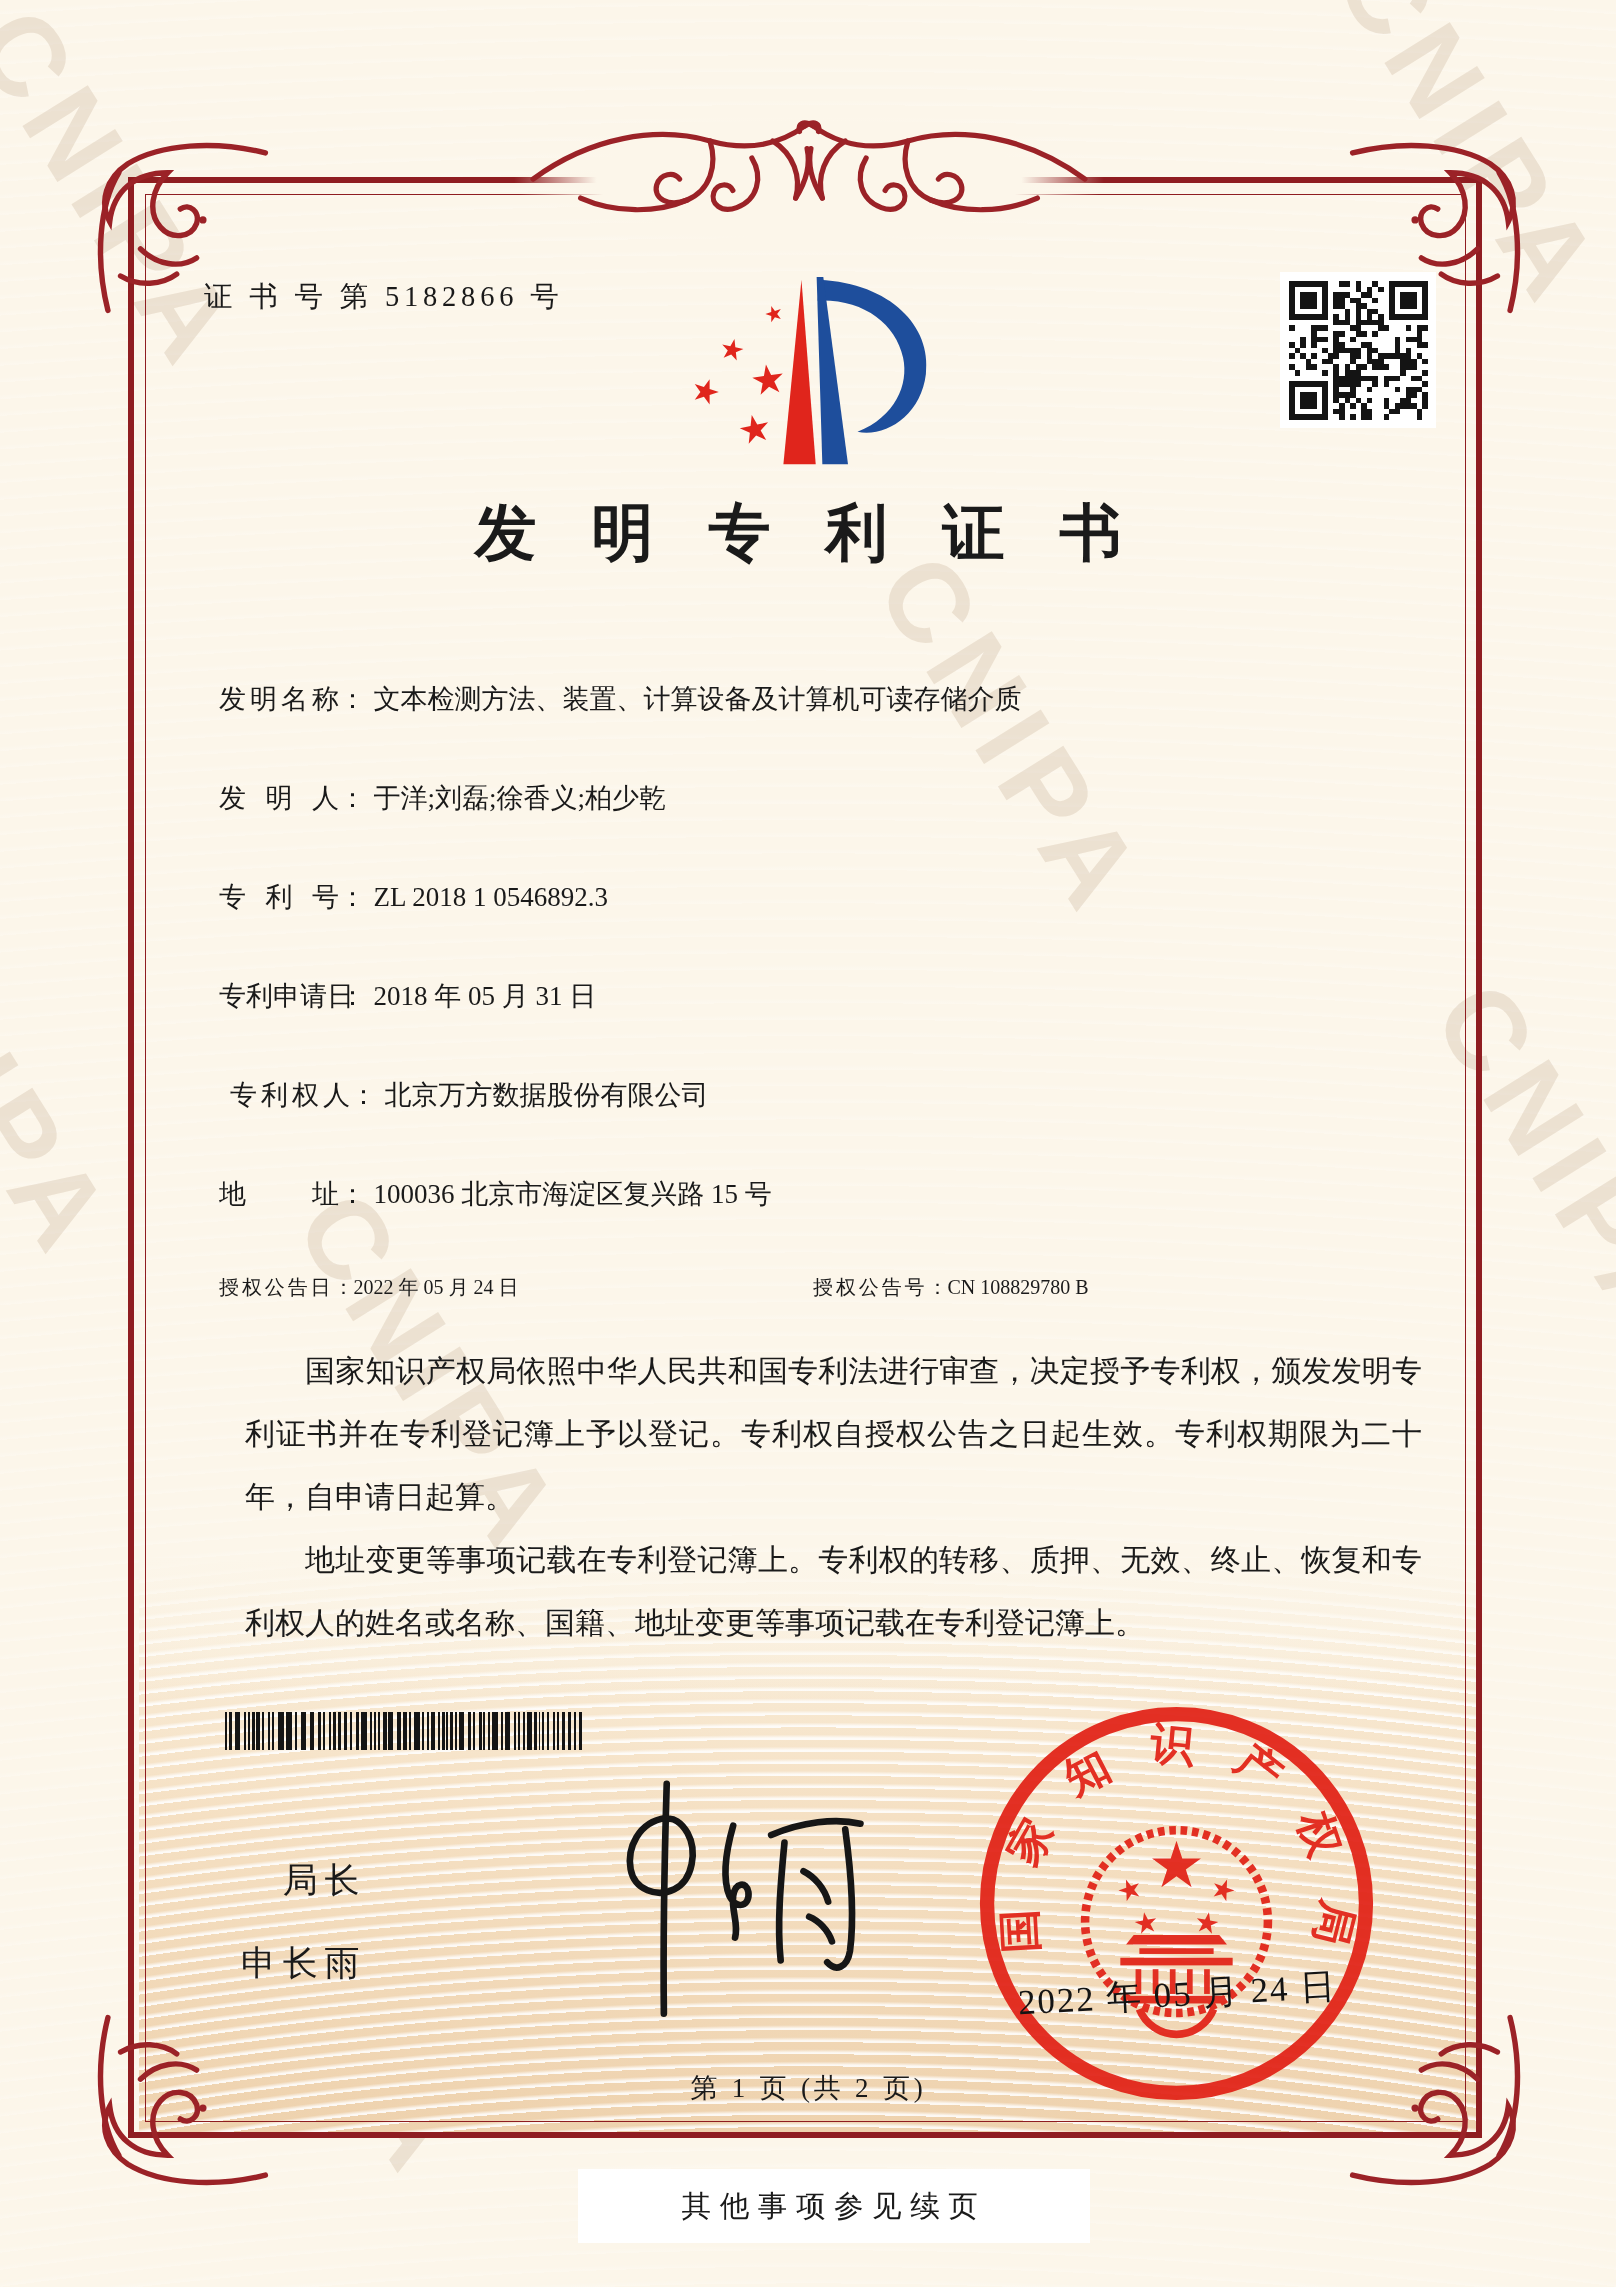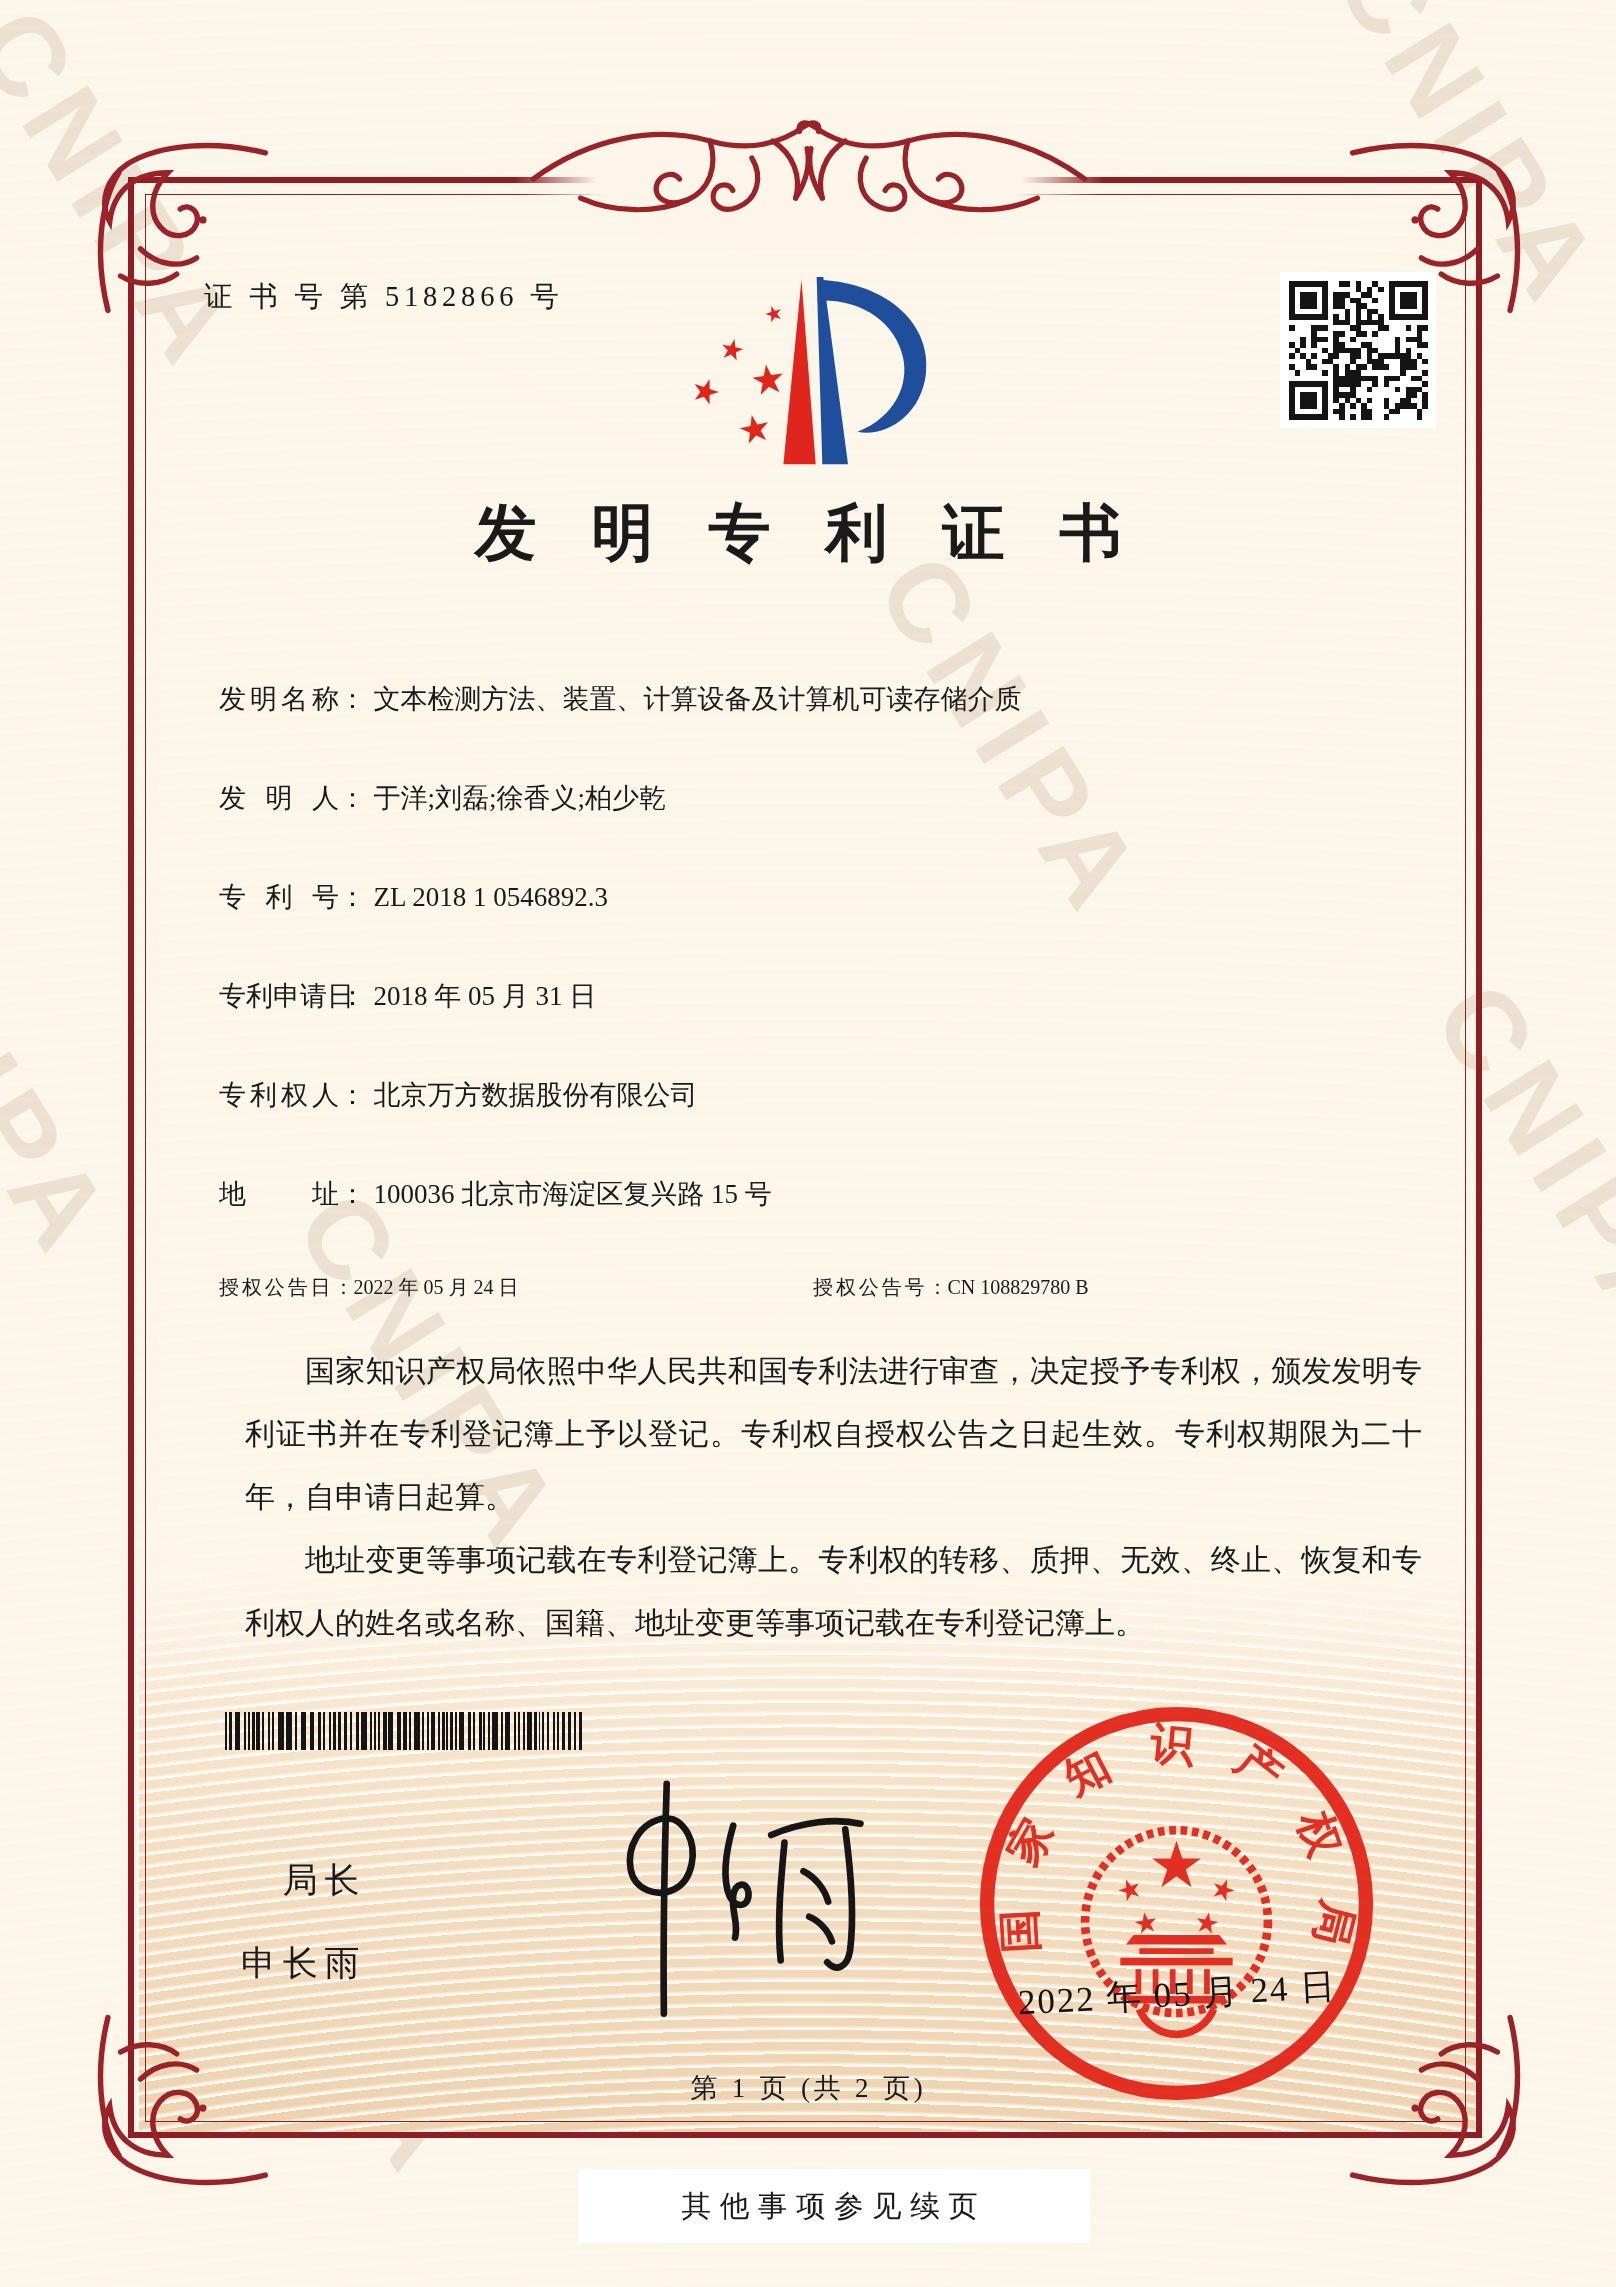--- a/index.html
+++ b/index.html
@@ -30,21 +30,21 @@
   .logo{position:absolute;left:677px;top:274px;width:266px;height:198px;z-index:4;}
   .qr{position:absolute;left:1280px;top:272px;width:156px;height:156px;background:#fff;
       padding:0;z-index:4;}
   .qr svg{position:absolute;left:8.6px;top:8.6px;width:139px;height:139px;shape-rendering:crispEdges;}
   .title{position:absolute;left:0;right:0;top:491px;text-align:center;font-size:62px;font-weight:bold;
       letter-spacing:55px;padding-left:34px;z-index:4;}
   
   .row{position:absolute;left:219px;font-size:27px;z-index:4;white-space:nowrap;}
   .row .lbl{display:inline-block;width:120px;text-align:justify;text-align-last:justify;vertical-align:bottom;}
   .row .colon{margin-right:7.6px;}
-  .r1{top:681px;} .r2{top:780px;} .r3{top:879px;} .r4{top:978px;} .r5{top:1077px;} .r6{top:1176px;}
+  .r1{top:681px;} .r2{top:780px;} .r3{top:879px;} .r4{top:978px;} .r5{top:1077px;margin-left:11px;} .r6{top:1176px;}
   .row-grant{position:absolute;left:219px;top:1274px;font-size:20px;z-index:4;white-space:nowrap;}
   .grant-right{position:absolute;left:594px;top:0;}
   .g-lbl{letter-spacing:2.9px;}
   
   .body-text{position:absolute;left:221px;top:1339px;width:1177px;font-size:30px;line-height:63px;
       text-align:justify;z-index:4;margin-left:24px;}
   .body-text p{margin:0;text-indent:2em;}
   
   .wave-zone{position:absolute;left:139px;top:1558px;width:1339px;height:576px;z-index:2;
       background:

